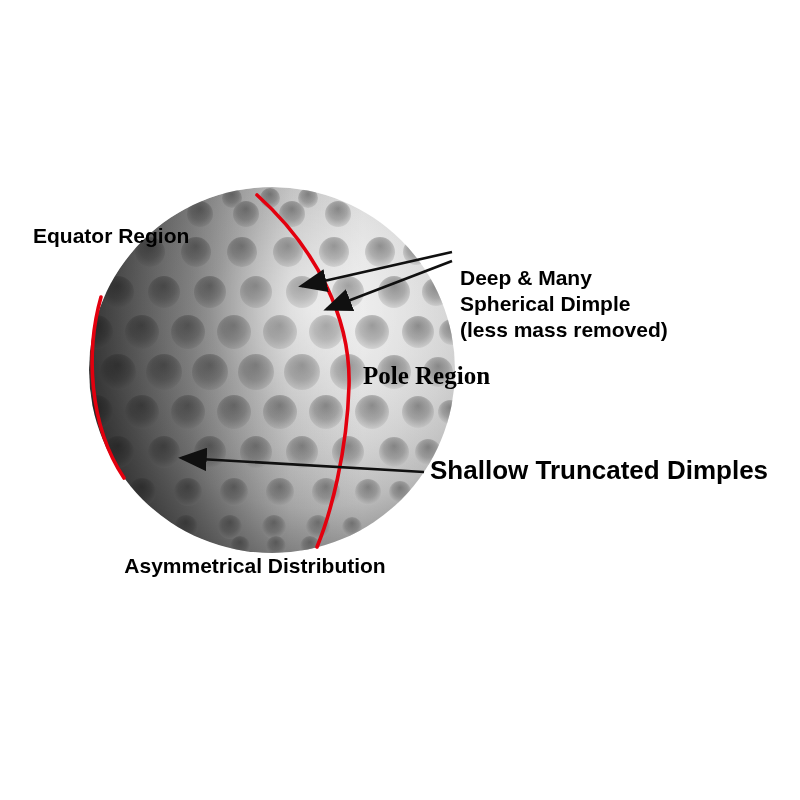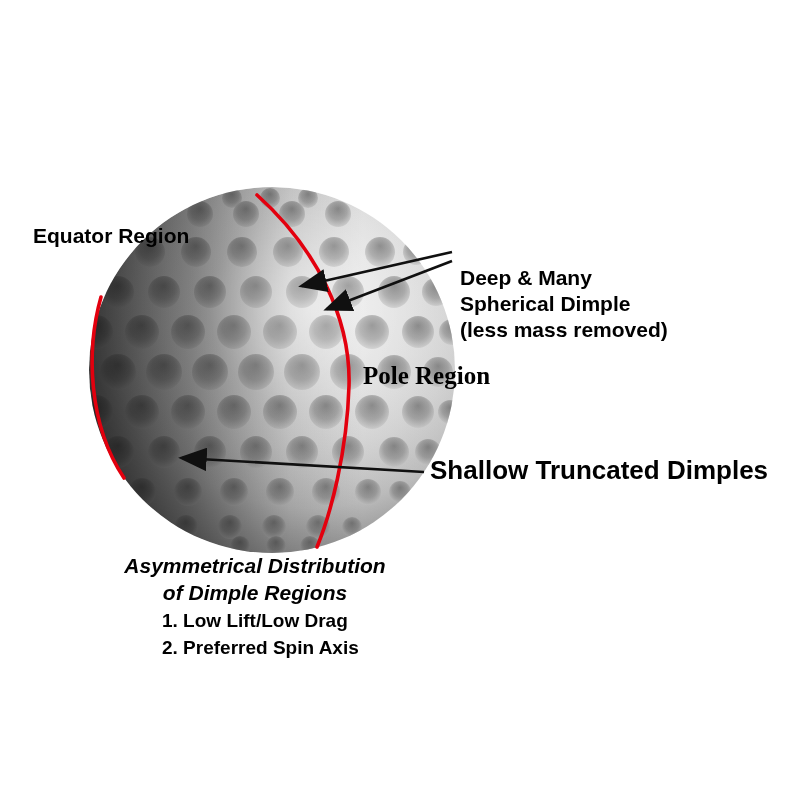--- a/index.html
+++ b/index.html
@@ -6,21 +6,21 @@
   #canvas {
     position:relative; width:800px; height:800px; background:#ffffff;
     font-family:"Liberation Sans", sans-serif; overflow:hidden;
   }
   svg { position:absolute; left:0; top:0; }
   .lbl { position:absolute; font-weight:700; color:#000000; white-space:nowrap; }
   #lbl-equator  { left:33px;  top:224px; font-size:21px; }
   #lbl-deep     { left:460px; top:233px; font-size:21px; line-height:26px;margin-top:32px; }
   #lbl-pole     { left:363px; top:362px; font-size:25px;font-family:Liberation Serif, serif; }
   #lbl-shallow  { left:430px; top:457px; font-size:26px; line-height:27px; }
-  #lbl-title    { left:75px;  top:552px; width:360px; text-align:center; font-size:21px; line-height:27px;font-style:italic; }
+  #lbl-title    { left:75px;  top:552px; width:360px; text-align:center; font-size:21px; line-height:27px; }
   #lbl-list     { left:162px; top:607px; font-size:19px; line-height:27px; }
 </style>
 </head>
 <body>
 
 <div id="canvas">
 
   <svg width="800" height="800" viewBox="0 0 800 800">
     <defs>
       <clipPath id="ballClip">
@@ -160,21 +160,16 @@
   <div id="lbl-pole" class="lbl">
     <span>Pole Region</span>
   </div>
 
   <div id="lbl-shallow" class="lbl">
     <div>Shallow Truncated Dimples</div>
   </div>
 
   <div id="lbl-title" class="lbl">
     <div>Asymmetrical Distribution</div>
-    <div>of Dimple Regions</div>
   </div>
 
-  <div id="lbl-list" class="lbl">
-    <div>1. Low Lift/Low Drag</div>
-    <div>2. Preferred Spin Axis</div>
-  </div>
 
 </div>
 
 </body></html>

